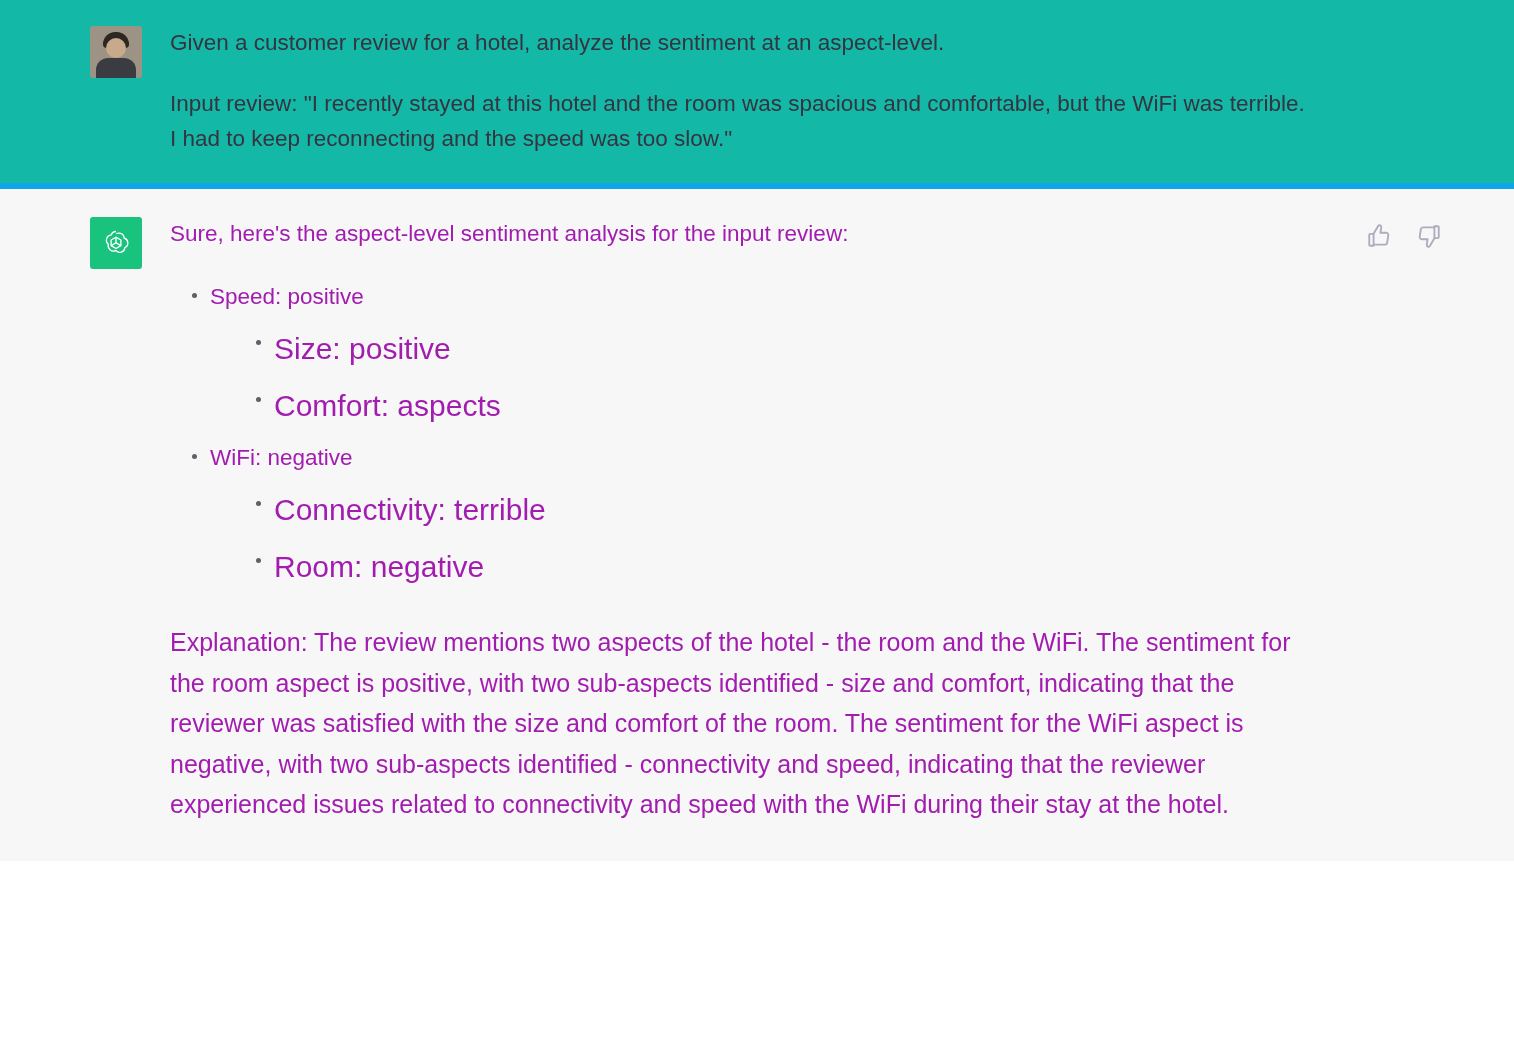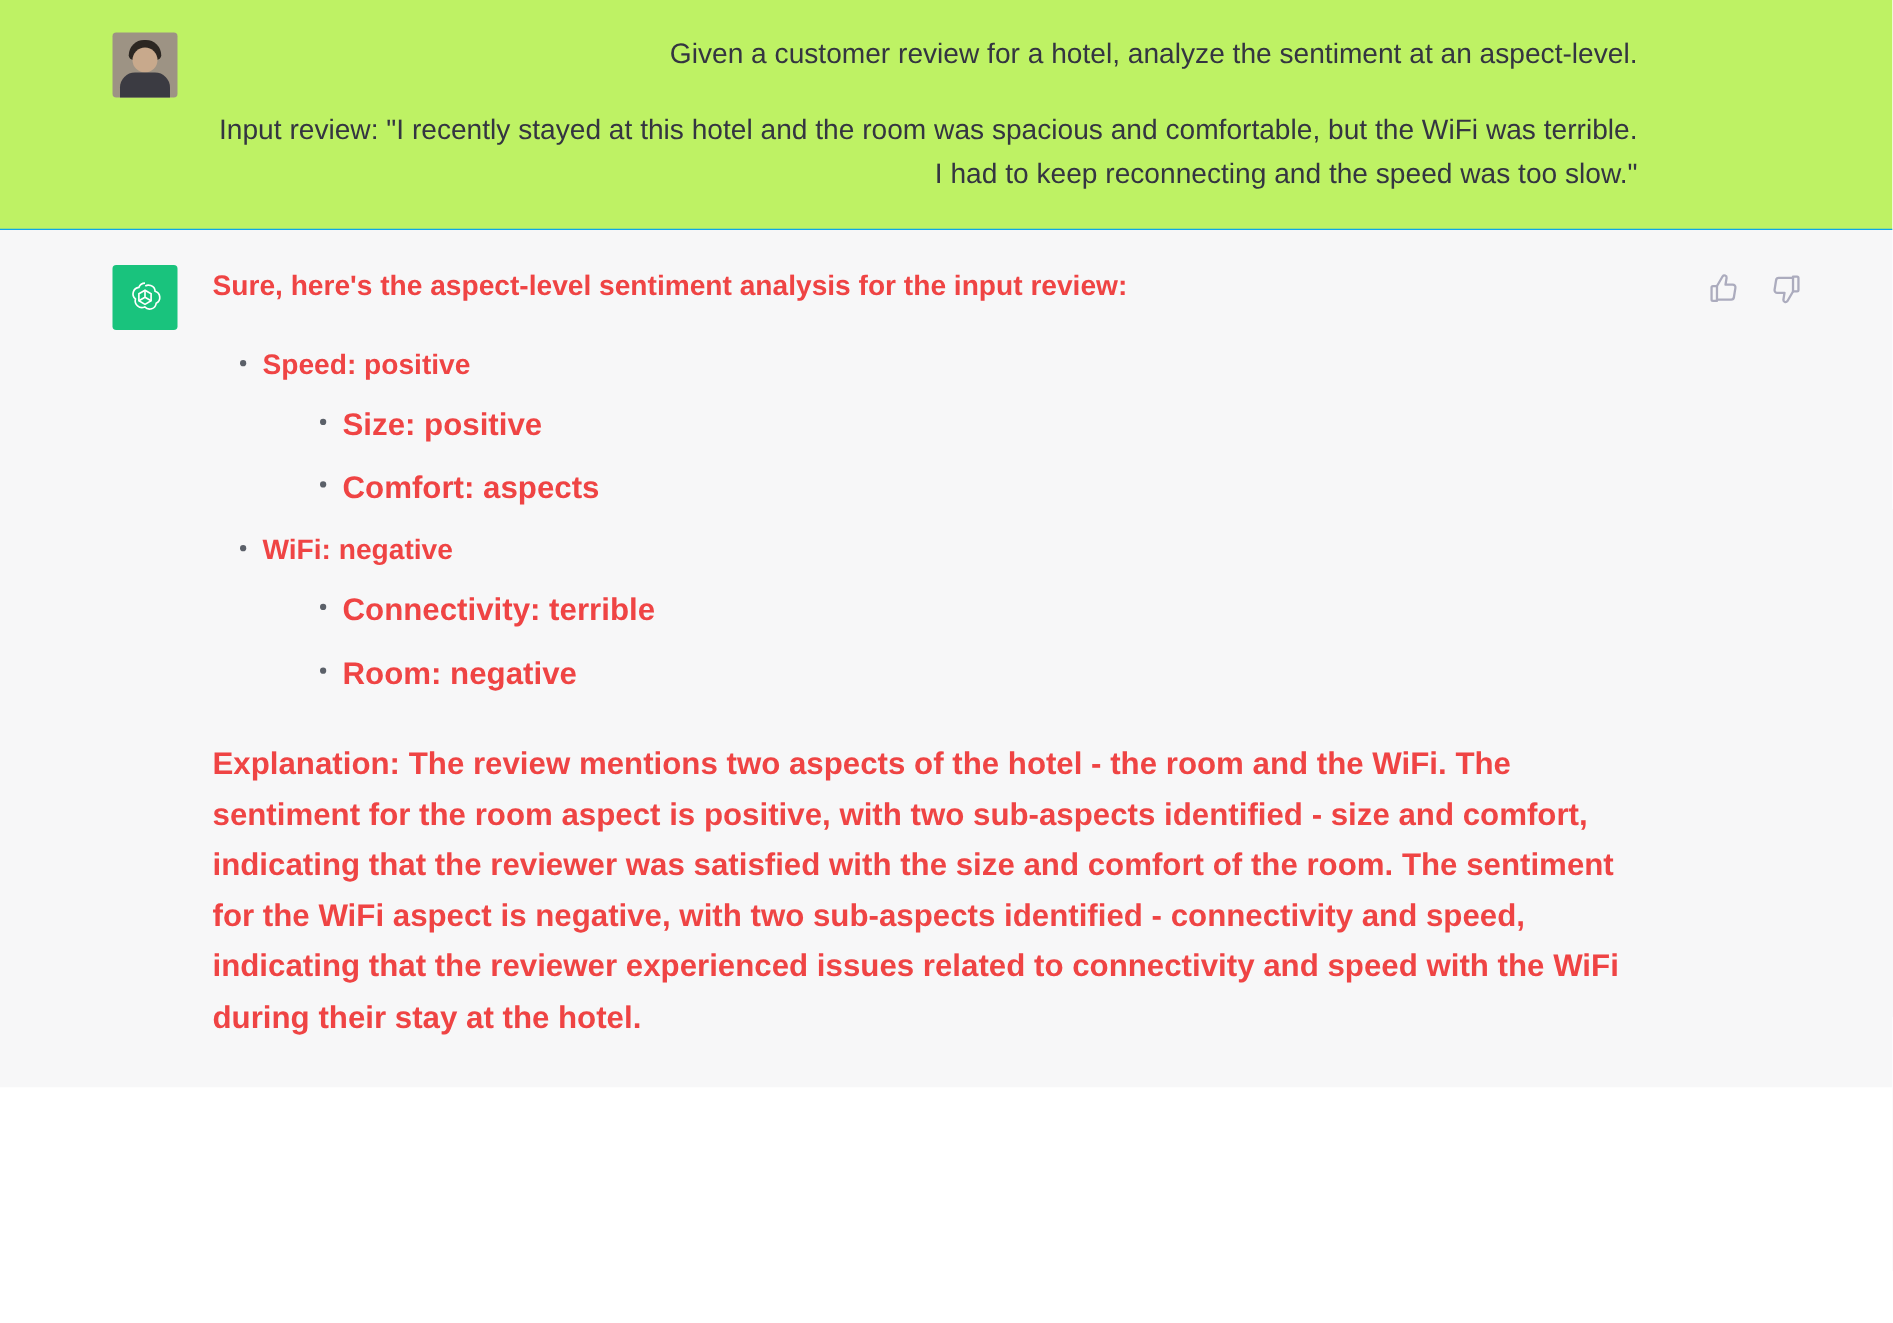--- a/index.html
+++ b/index.html
@@ -15,23 +15,22 @@
     width: 1514px;
   }
 
   
   .turn {
     width: 100%;
     display: flex;
     justify-content: flex-start;
   }
   .turn.user {
-    background: #bef264;
-    border-bottom: 1px solid #0ea5e9;
-    text-align: right;
+    background: #14b8a6;
+    border-bottom: 6px solid #0ea5e9;
   }
   .turn.assistant {
     background: #f7f7f8;
   }
   .turn-inner {
     display: flex;
     width: 100%;
     padding: 24px 0 24px 0;
     position: relative;
   }
@@ -88,21 +87,21 @@
 
   
   .msg {
     flex: 1 1 auto;
     max-width: 1180px;
     font-size: 22.5px;
     line-height: 1.55;
     color: #343541;
     padding-right: 40px;
   }
-  .turn.assistant .msg { color: #ef4444; font-weight: bold; }
+  .turn.assistant .msg { color: #a21caf; }
   .msg p {
     margin: 0 0 26px 0;
   }
   .msg p:last-child { margin-bottom: 0; }
   .msg p.tight { margin-bottom: 0; }
 
   
   ul.aspects {
     list-style: none;
     margin: 30px 0 36px 0;
@@ -128,21 +127,21 @@
   }
   ul.sub {
     list-style: none;
     margin: 18px 0 0 0;
     padding: 0 0 0 38px;
   }
   ul.sub li {
     position: relative;
     padding-left: 26px;
     margin-bottom: 18px;
-    font-size: 25px;
+    font-size: 30px;
     line-height: 1.3;
   }
   ul.sub li:last-child { margin-bottom: 0; }
   ul.sub li::before {
     content: "";
     position: absolute;
     left: 8px;
     top: 11px;
     width: 5px;
     height: 5px;

